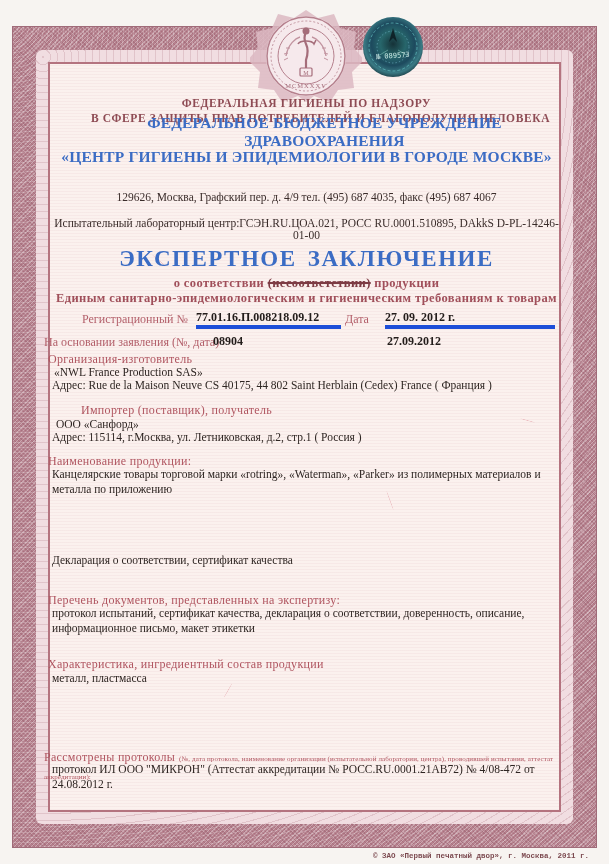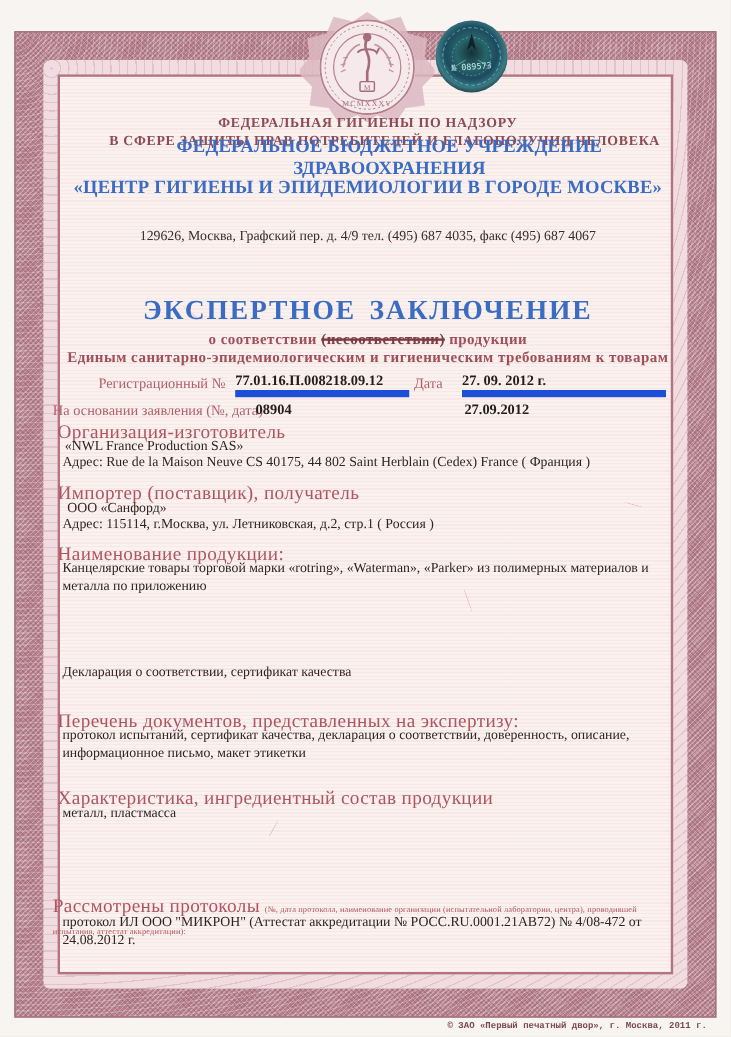--- a/index.html
+++ b/index.html
@@ -38,22 +38,22 @@
   .abs{position:absolute;left:48px;right:44px;}
   .c{text-align:center;}
   .hdr-red{font-weight:bold;color:#8e4b54;font-size:11.5px;letter-spacing:.6px;}
   .hdr-blue{font-weight:bold;color:#3b6cc4;font-size:15.5px;letter-spacing:.2px;}
   .addr{color:#3a2c2a;font-size:11.5px;}
   .title-main{font-weight:bold;color:#3b6cc4;font-size:23px;letter-spacing:1.5px;word-spacing:4px;}
   .sub-red{font-weight:bold;color:#a04f5a;font-size:12.5px;letter-spacing:.4px;}
   .struck{text-decoration:line-through;text-decoration-thickness:2px;color:#7d3c44;}
   .lbl{color:#b35f6a;font-size:12px;}
   .val{color:#231d1b;font-weight:bold;font-size:12px;}
-  .u{border-bottom:6px solid #1d4ed8;display:inline-block;}
-  .sec-h{color:#b05560;font-size:16px;letter-spacing:.3px;}
+  .u{border-bottom:4px solid #1d4ed8;display:inline-block;}
+  .sec-h{color:#b05560;font-size:12px;letter-spacing:.3px;}
   .sec-b{color:#2e2522;font-size:11.5px;line-height:14.5px;}
   .small-note{color:#b05560;font-size:7px;letter-spacing:.1px;}
   .serial{font-weight:bold;color:#db5a35;font-size:16px;letter-spacing:3px;font-family:"DejaVu Serif",serif;}
   .copyright{color:#7c4a50;font-size:7.5px;font-family:Liberation Mono, monospace;font-weight:bold;}
 </style>
 </head>
 <body>
 
 <div class="page">
 
@@ -107,41 +107,42 @@
       <text x="31" y="42" text-anchor="middle" font-size="7" fill="#d9f4ef" opacity="0.9" font-family="monospace" transform="rotate(-4 31 42)">№ 089573</text>
     </svg>
   </div>
 
   <div class="abs c hdr-red" style="top:97px;">ФЕДЕРАЛЬНАЯ ГИГИЕНЫ ПО НАДЗОРУ</div>
   <div class="abs c hdr-red" style="top:112px;margin-left:28px;">В СФЕРЕ ЗАЩИТЫ ПРАВ ПОТРЕБИТЕЛЕЙ И БЛАГОПОЛУЧИЯ  ЧЕЛОВЕКА</div>
   <div class="abs c hdr-blue" style="top:114px;padding-left:36px;">ФЕДЕРАЛЬНОЕ БЮДЖЕТНОЕ УЧРЕЖДЕНИЕ ЗДРАВООХРАНЕНИЯ</div>
   <div class="abs c hdr-blue" style="top:148px;">«ЦЕНТР ГИГИЕНЫ И ЭПИДЕМИОЛОГИИ В ГОРОДЕ МОСКВЕ»</div>
 
   <div class="abs c addr" style="top:191px;">129626, Москва, Графский пер. д. 4/9 тел. (495) 687 4035, факс (495) 687 4067</div>
+  <div class="abs c addr" style="top:217px;">Испытательный лабораторный центр:ГСЭН.RU.ЦОА.021, РОСС RU.0001.510895, DAkkS D-PL-14246-01-00</div>
 
   <div class="abs c title-main" style="top:246px;">ЭКСПЕРТНОЕ ЗАКЛЮЧЕНИЕ</div>
   <div class="abs c sub-red" style="top:276px;">
     <span>о соответствии </span><span class="struck">(несоответствии)</span><span> продукции</span>
   </div>
   <div class="abs c sub-red" style="top:291px;">Единым санитарно-эпидемиологическим и гигиеническим требованиям к товарам</div>
 
   <span class="lbl" style="position:absolute;left:82px;top:312px;">Регистрационный №</span>
   <span class="val u" style="position:absolute;left:196px;top:310px;width:145px;">77.01.16.П.008218.09.12</span>
   <span class="lbl" style="position:absolute;left:345px;top:312px;">Дата</span>
   <span class="val u" style="position:absolute;left:385px;top:310px;width:170px;">27. 09. 2012 г.</span>
 
   <span class="lbl" style="position:absolute;left:44px;top:335px;">На основании заявления (№, дата)</span>
   <span class="val" style="position:absolute;left:213px;top:334px;">08904</span>
   <span class="val" style="position:absolute;left:387px;top:334px;">27.09.2012</span>
 
   <div class="abs sec-h" style="top:352px;">Организация-изготовитель</div>
   <div class="abs sec-b" style="top:365px;left:54px;">«NWL France Production SAS»</div>
   <div class="abs sec-b" style="top:378px;left:52px;">Адрес: Rue de la Maison Neuve CS 40175, 44 802 Saint Herblain (Cedex) France ( Франция )</div>
 
-  <div class="abs sec-h" style="top:403px;">Импортер (поставщик), получатель</div>
+  <div class="abs sec-h" style="top:403px;padding-left:33px;">Импортер (поставщик), получатель</div>
   <div class="abs sec-b" style="top:417px;left:56px;">ООО «Санфорд»</div>
   <div class="abs sec-b" style="top:430px;left:52px;">Адрес: 115114, г.Москва, ул. Летниковская, д.2, стр.1 ( Россия )</div>
 
   <div class="abs sec-h" style="top:454px;">Наименование продукции:</div>
   <div class="abs sec-b" style="top:467px;left:52px;">Канцелярские товары торговой марки «rotring», «Waterman», «Parker» из полимерных материалов и металла по приложению</div>
 
   <div class="abs sec-b" style="top:553px;left:52px;">Декларация о соответствии, сертификат качества</div>
 
   <div class="abs sec-h" style="top:593px;">Перечень документов, представленных на экспертизу:</div>
   <div class="abs sec-b" style="top:606px;left:52px;">протокол испытаний, сертификат качества, декларация о соответствии, доверенность, описание, информационное письмо, макет этикетки</div>

